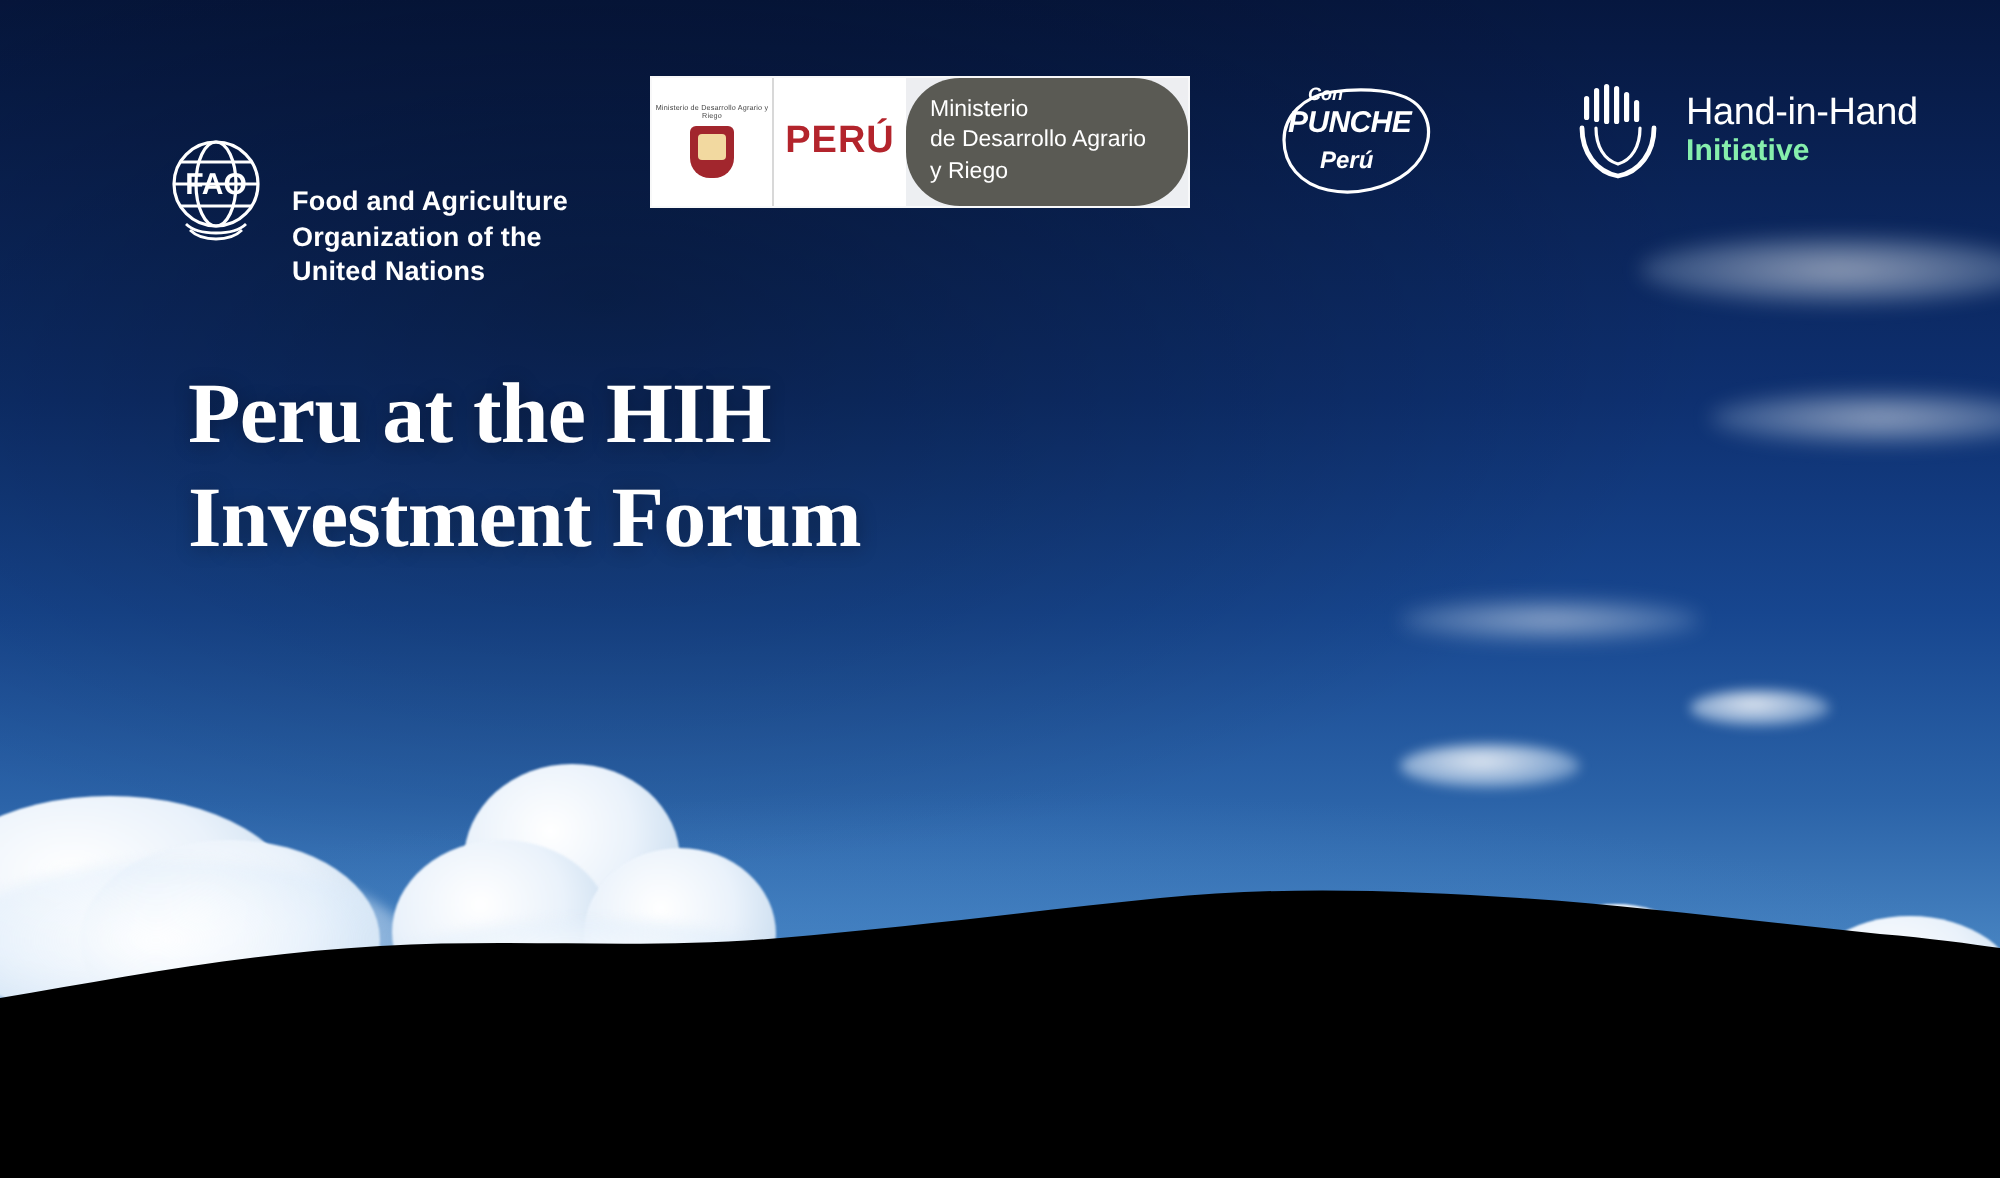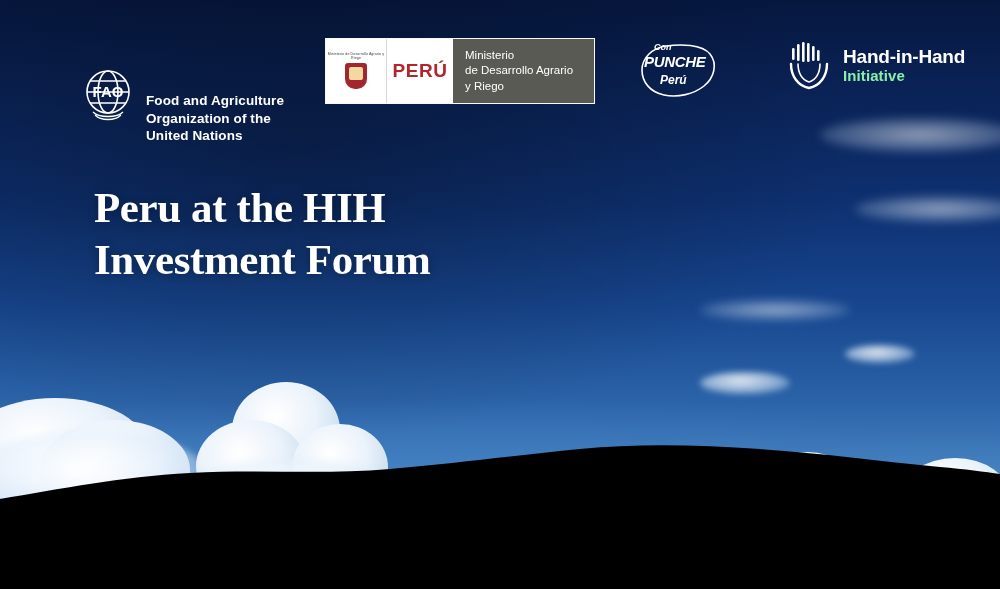--- a/index.html
+++ b/index.html
@@ -155,20 +155,21 @@
   .peru-right {
     flex: 1;
     background: #5a5a54;
     color: #ffffff;
     display: flex;
     align-items: center;
     padding-left: 12px;
     font-size: 11.5px;
     line-height: 1.35;
     white-space: pre-line;
+    border-radius: 27px;
   }
 
   .punche-logo {
     position: absolute;
     left: 632px;
     top: 2px;
     width: 100px;
     height: 60px;
     color: #ffffff;
   }
@@ -207,21 +208,21 @@
     gap: 11px;
   }
   .hih-mark {
     width: 46px;
     height: 48px;
     position: relative;
   }
   .hih-text-main {
     color: #ffffff;
     font-size: 19px;
-    font-weight: bold;
+    font-weight: normal;
     line-height: 1.05;
     letter-spacing: -0.2px;
   }
   .hih-text-sub {
     color: #86efac;
     font-size: 15px;
     font-weight: bold;
     line-height: 1.15;
     letter-spacing: 0.1px;
   }

